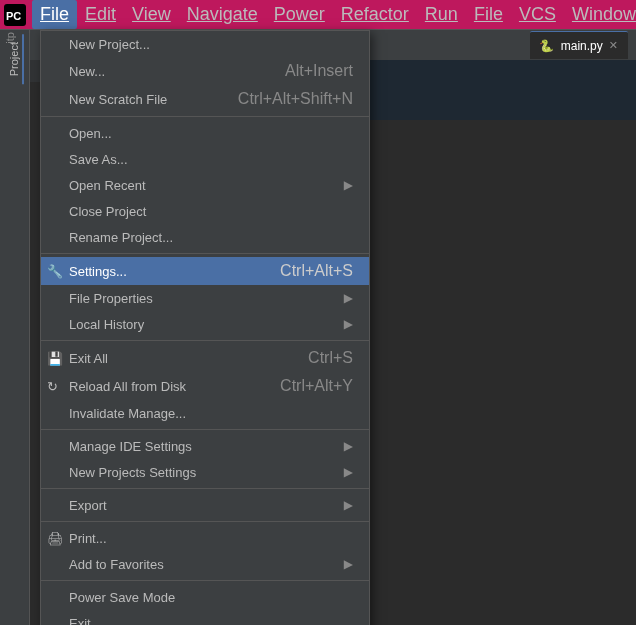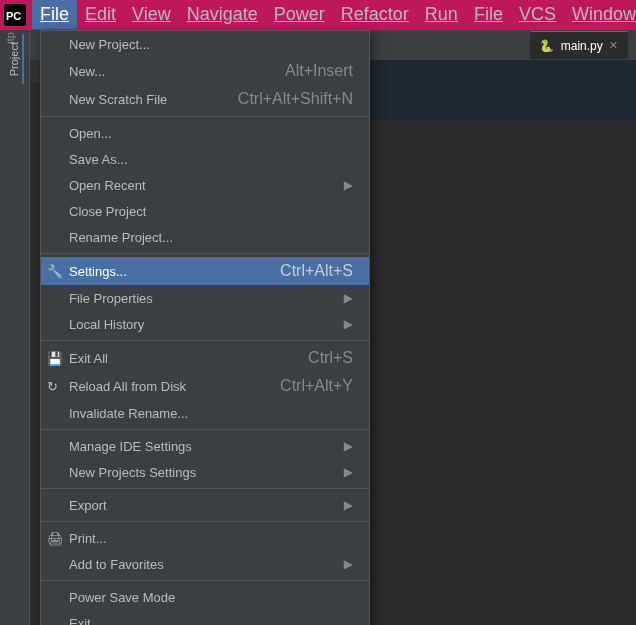--- a/index.html
+++ b/index.html
@@ -312,21 +312,21 @@
         <span class="item-icon">💾</span>
         <span>Exit All</span>
         <span class="shortcut">Ctrl+S</span>
       </div>
       <div class="menu-item">
         <span class="item-icon">↻</span>
         <span>Reload All from Disk</span>
         <span class="shortcut">Ctrl+Alt+Y</span>
       </div>
       <div class="menu-item">
-        <span>Invalidate Rename...</span>
+        <span>Invalidate Manage...</span>
       </div>
       <div class="menu-separator"></div>
       <div class="menu-item">
         <span>Manage IDE Settings</span>
         <span class="arrow">▶</span>
       </div>
       <div class="menu-item">
         <span>New Projects Settings</span>
         <span class="arrow">▶</span>
       </div>

